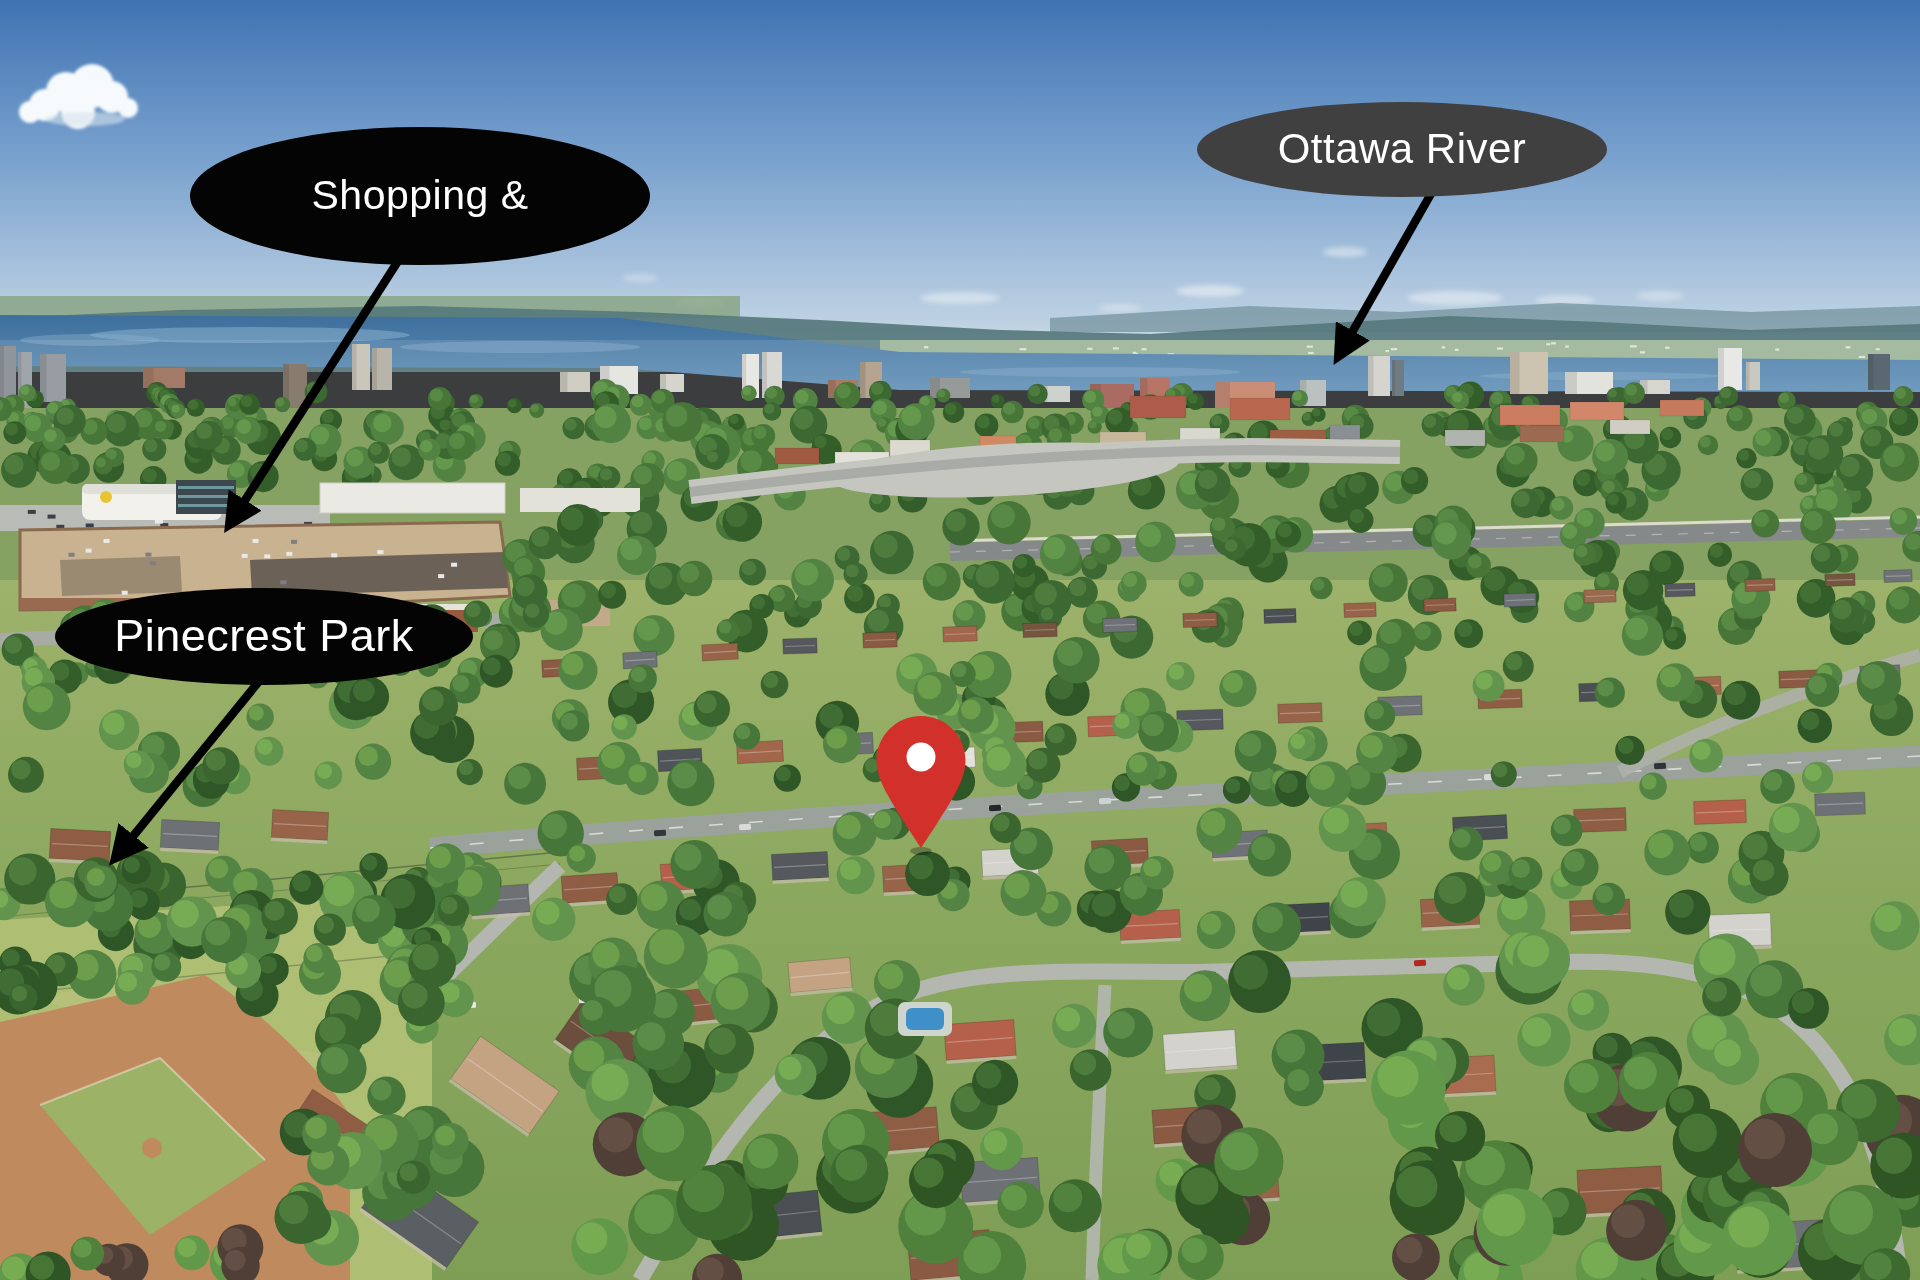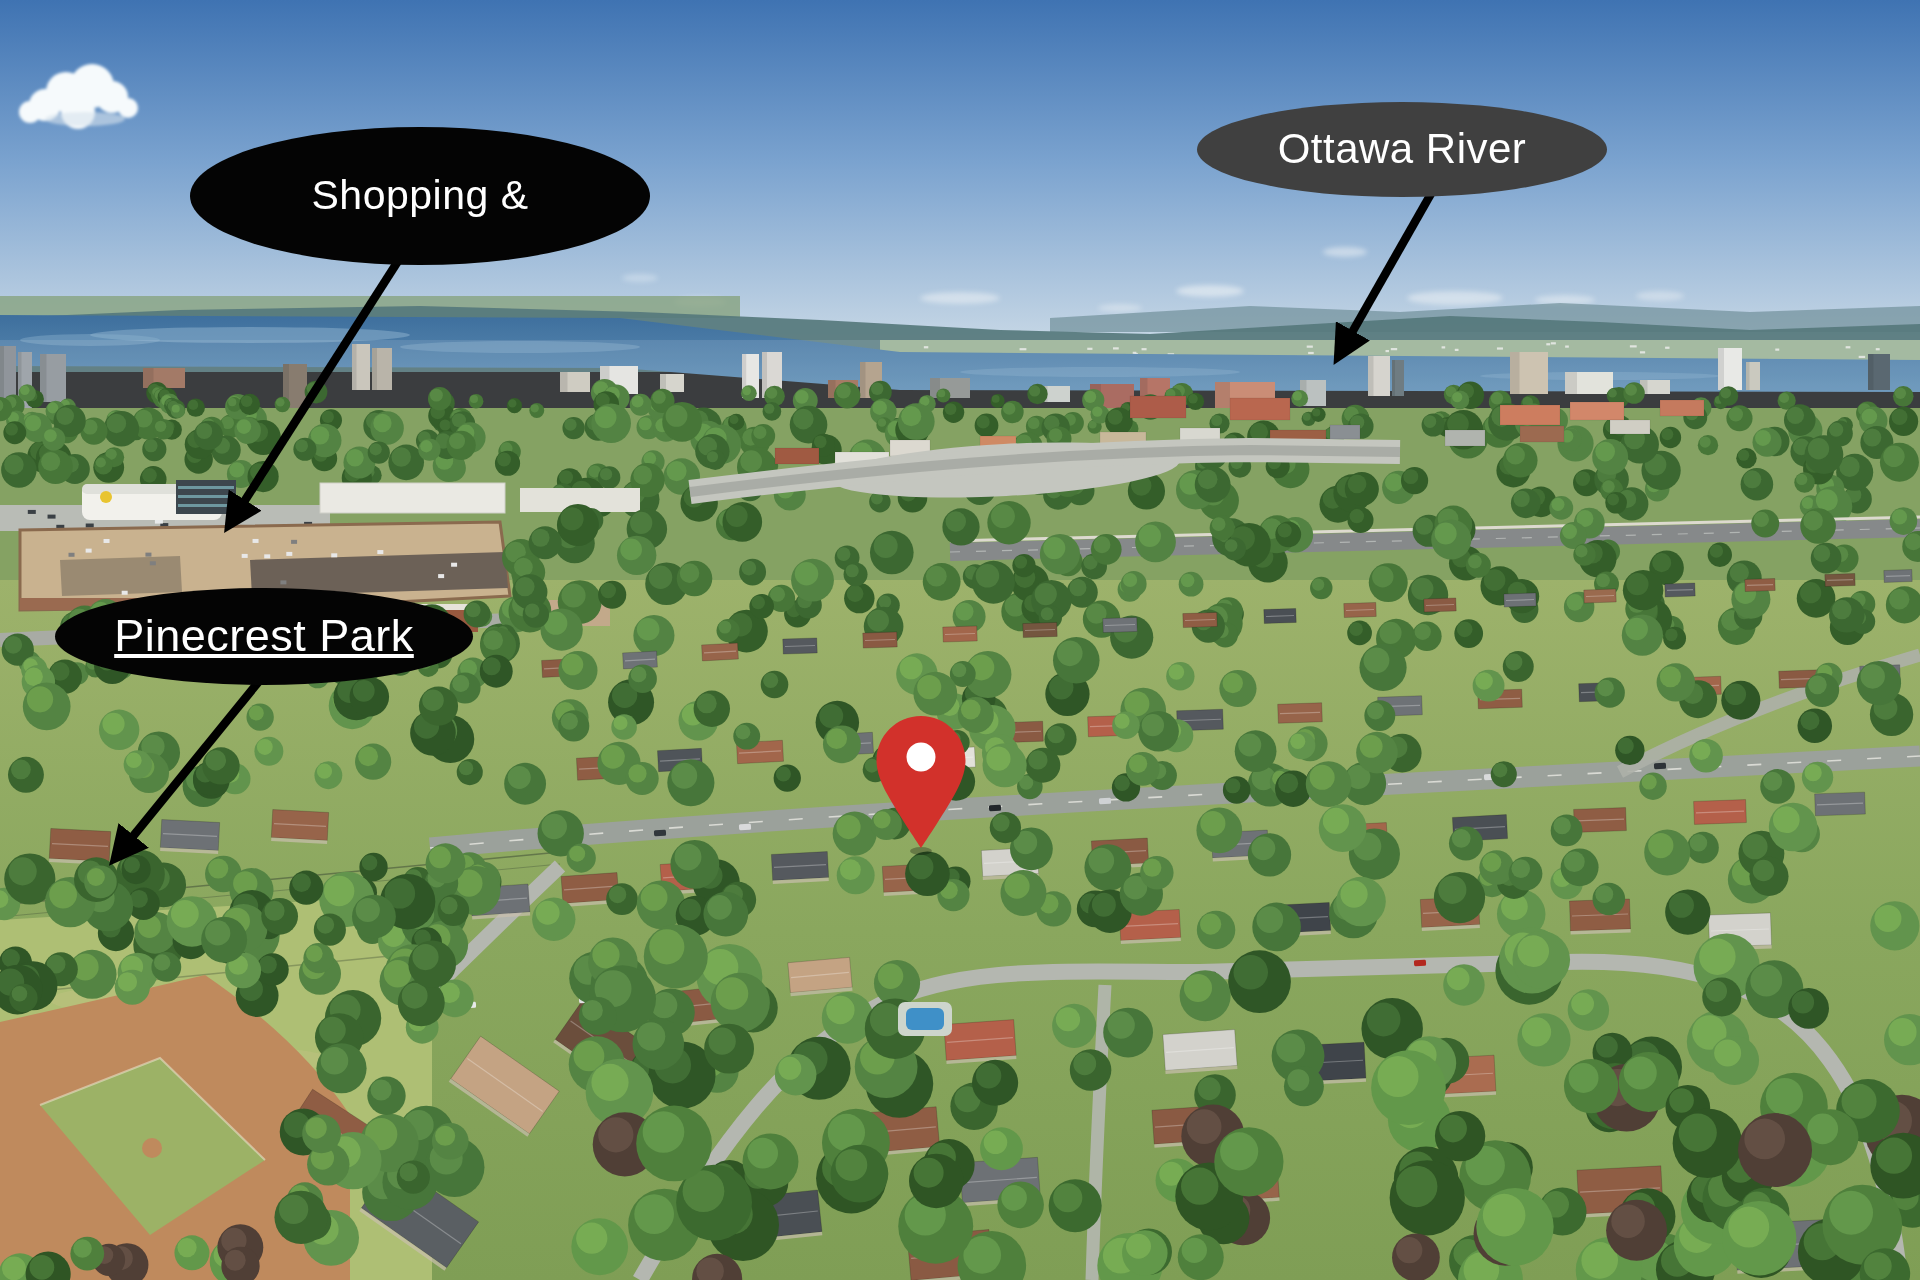--- a/index.html
+++ b/index.html
@@ -4,21 +4,21 @@
 <style>
   html,body{margin:0;padding:0;background:#222;}
   .stage{position:relative;width:1920px;height:1280px;overflow:hidden;
          font-family:"Liberation Sans",sans-serif;}
   .scene,.overlay{position:absolute;left:0;top:0;width:1920px;height:1280px;display:block;}
   .bubble{position:absolute;border-radius:50%;display:flex;flex-direction:row;
           align-items:center;justify-content:center;text-align:center;
           color:#fff;letter-spacing:.5px;line-height:1.26;}
   .bubble-shopping{left:190px;top:127px;width:460px;height:138px;font-size:41px;}
   .bubble-river{left:1197px;top:102px;width:410px;height:95px;font-size:42px;}
-  .bubble-park{left:55px;top:588px;width:418px;height:97px;font-size:45px;text-decoration:underline;}
+  .bubble-park{left:55px;top:588px;width:418px;height:97px;font-size:45px;}
 </style>
 </head>
 <body>
 
 <div class="stage">
 
   <svg class="scene" id="scene" viewBox="0 0 1920 1280">
       <defs>
         <linearGradient id="sky" x1="0" y1="0" x2="0" y2="1">
           <stop offset="0" stop-color="#3f73b2"></stop>

